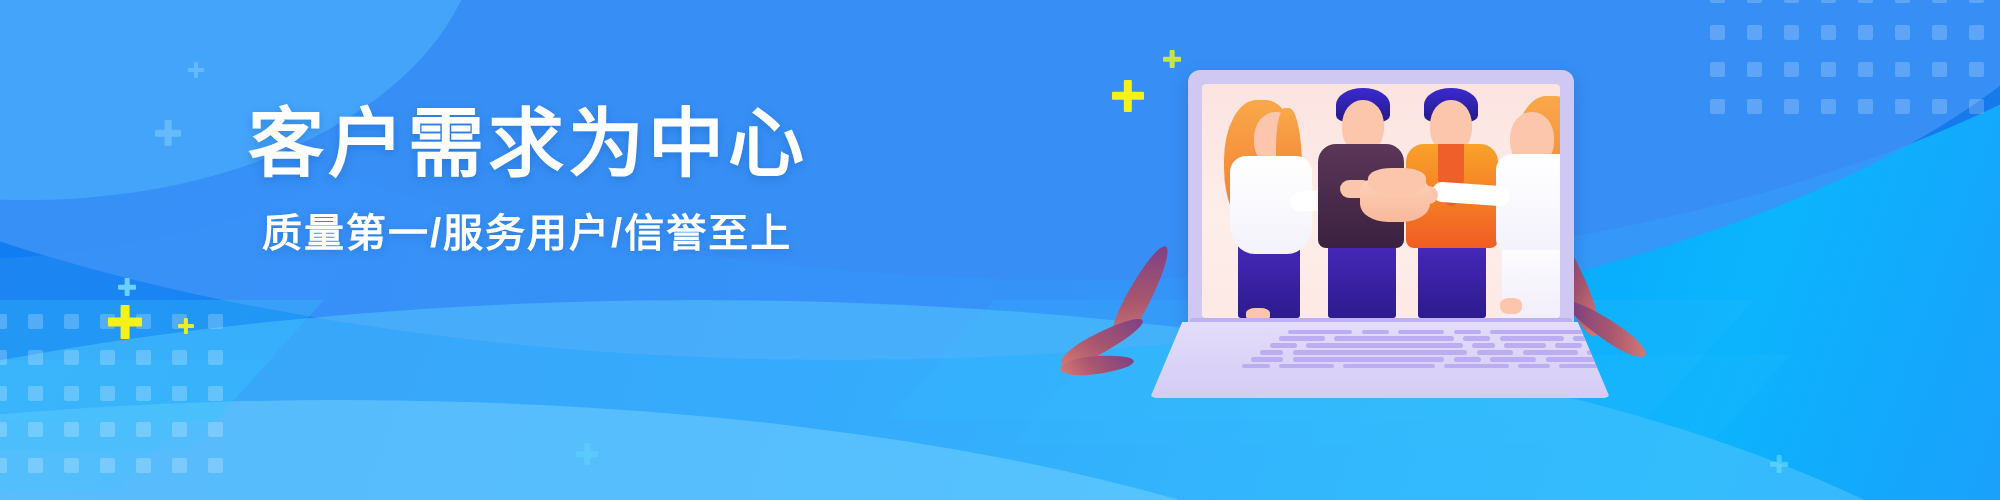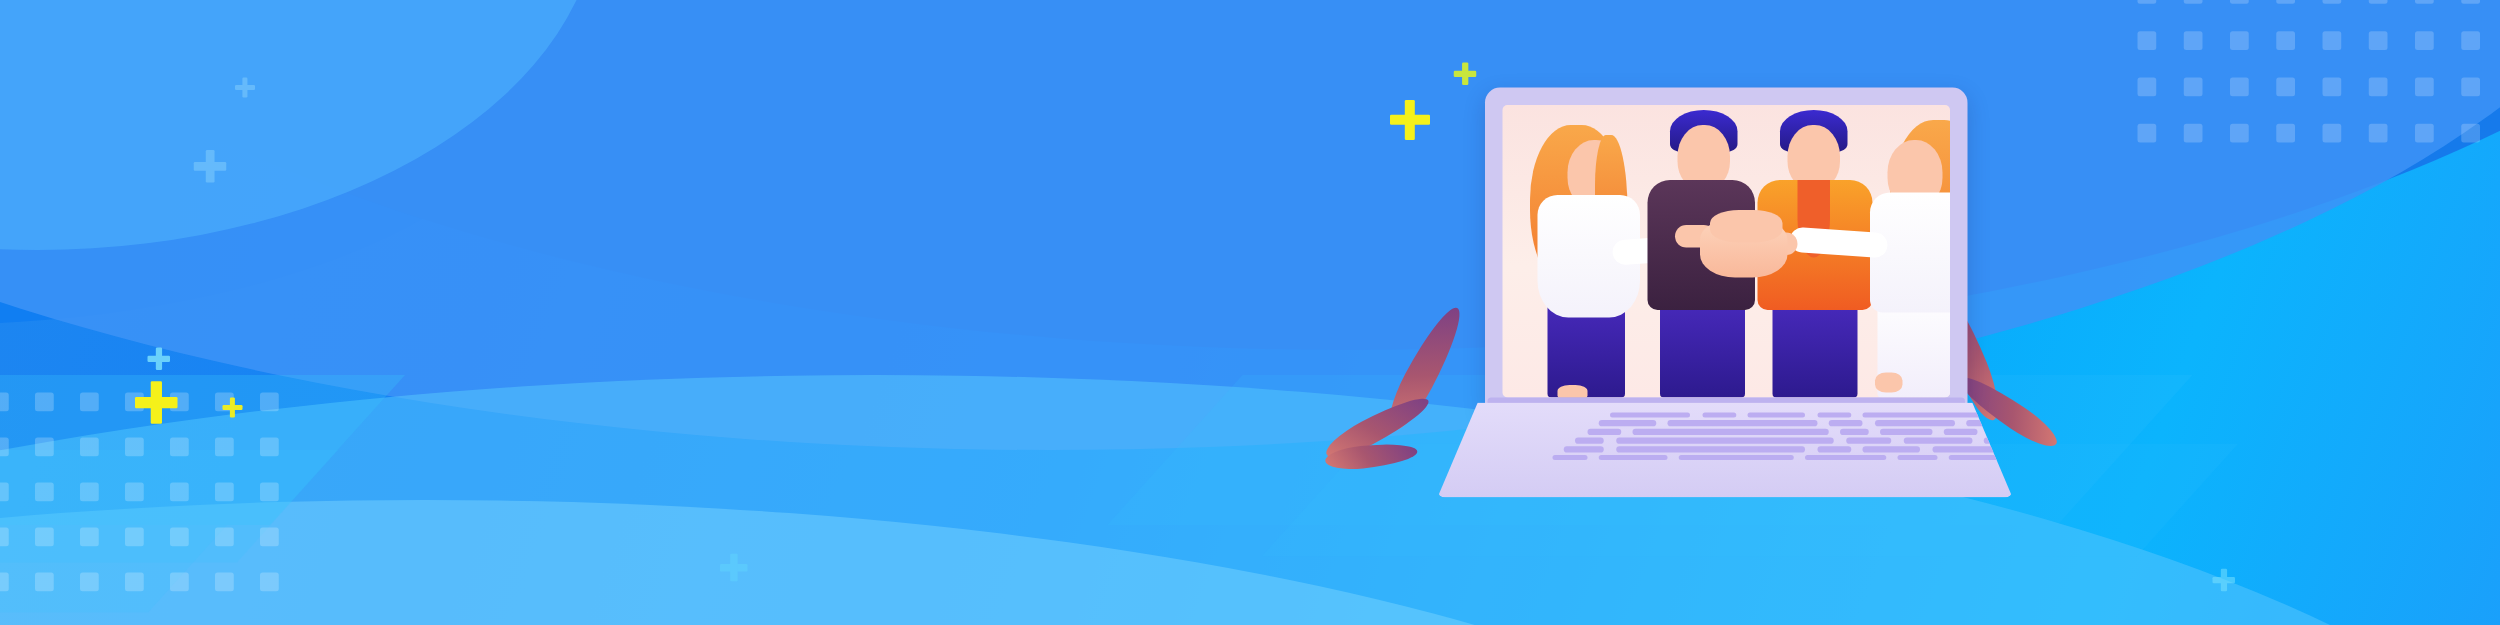--- a/index.html
+++ b/index.html
@@ -262,20 +262,22 @@
         <i class="h"></i>
         <i class="v"></i>
       </div>
       <div class="plus" style="left: 1770px; top: 455px; width: 18px; height: 18px; color: rgb(127, 228, 254); opacity: 0.5;">
         <i class="h"></i>
         <i class="v"></i>
       </div>
     </div>
 
   <div id="copy">
+    <h1 id="headline" data-bind="banner.headline">客户需求为中心</h1>
+    <p id="subhead" data-bind="banner.subhead">质量第一/服务用户/信誉至上</p>
   </div>
 
   <div id="laptop">
 
     <div>
       <div class="leaf" style="left:-22px;top:170px;width:24px;height:110px;transform:rotate(28deg);"></div>
       <div class="leaf" style="left:-58px;top:226px;width:20px;height:92px;transform:rotate(62deg);"></div>
       <div class="leaf" style="left:-62px;top:258px;width:18px;height:74px;transform:rotate(84deg);"></div>
     </div>
 

